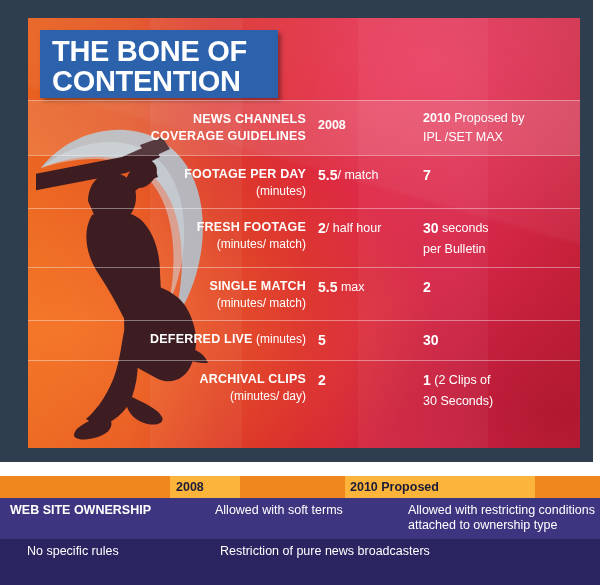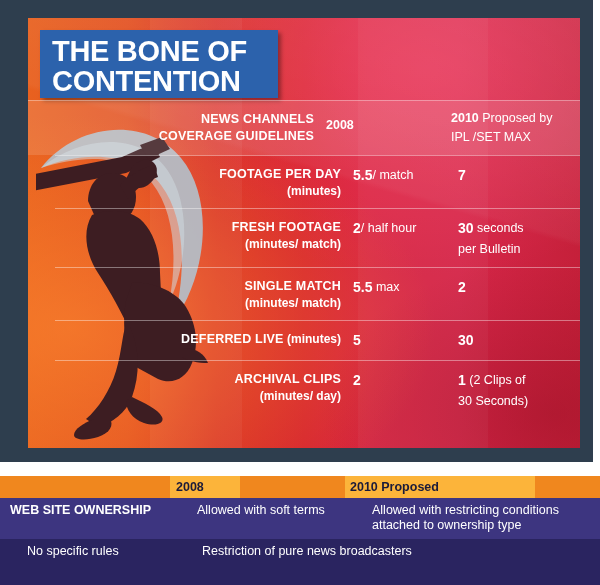--- a/index.html
+++ b/index.html
@@ -61,34 +61,34 @@
     box-shadow: 3px 3px 4px rgba(0,0,0,.35);
     padding: 6px 0 0 12px;
   }
   .title-plate .tl {
     color: #ffffff; font-weight: bold; font-size: 29px; line-height: 30px;
     letter-spacing: -0.3px; font-family: "Liberation Sans", sans-serif;
   }
 
   
   .gtable { position: absolute; left: 28px; top: 100px; width: 552px; }
-  .grow { position: relative; display: flex; align-items: flex-start; padding-left: 8px; }
-  .grow + .grow { border-top: 1px solid rgba(255,255,255,.40); margin-left: 27px; }
+  .grow { position: relative; display: flex; align-items: flex-start; }
+  .grow + .grow { border-top: 1px solid rgba(255,255,255,.40); }
 
   .ghead { background: rgba(255,255,255,.13); border-top: 1px solid rgba(255,255,255,.35); }
 
   .c-label {
     width: 290px; text-align: right; padding: 9px 12px 9px 0;
     color: #ffffff; line-height: 15px;
   }
   .c-2008 { width: 105px; padding: 8px 0 9px 0; color:#ffffff; line-height: 17px; }
   .c-2010 { flex: 1; padding: 8px 14px 9px 0; color:#ffffff; line-height: 17px; }
 
   .lbl-main { font-weight: bold; font-size: 12.5px; letter-spacing: .2px; }
-  .lbl-sub  { font-weight: bold; font-size: 12px; }
+  .lbl-sub  { font-weight: normal; font-size: 12px; }
 
   .big { font-weight: bold; font-size: 14px; line-height: 22px; vertical-align: -1px; }
   .sml { font-size: 12.5px; }
 
   .hd-main { font-weight: bold; font-size: 12.5px; letter-spacing: .2px; }
   .hd-year { font-weight: bold; font-size: 12.5px; }
   .hd-rest { font-weight: normal; font-size: 12.5px; }
 
   
   .btable { position: absolute; left: 0; top: 476px; width: 600px; }
@@ -96,21 +96,21 @@
     position: relative; height: 22px; background: #f0871e;
     display:flex; align-items:center;
   }
   .bhead .hl {
     position:absolute; top:0; height:22px; background:#fcb43a;
   }
   .bhead .ht {
     position:absolute; top:0; height:22px; line-height:22px;
     color:#1b1b3a; font-weight:bold; font-size:12.5px;
   }
-  .brow { display:flex; align-items:flex-start; color:#ffffff; }
+  .brow { display:flex; align-items:flex-start; color:#ffffff;gap:18px; }
   .brow.r1 { background:#3d3580; min-height: 38px; }
   .brow.r2 { background:#2a2460; min-height: 49px; }
   .b-c1 { width: 170px; padding: 5px 0 6px 10px; font-weight: bold; font-size: 12.5px; line-height: 15px; }
   .b-c2 { width: 175px; padding: 5px 6px 6px 0; font-size: 12.5px; line-height: 15px; margin-left: 27px; }
   .b-c3 { flex: 1; padding: 5px 4px 6px 0; font-size: 12.5px; line-height: 15px; }
 </style>
 </head>
 <body>
 
 <div id="root">
@@ -160,21 +160,21 @@
   <div class="gtable">
 
     <div class="grow ghead">
       <div class="c-label">
         <span class="hd-main">NEWS CHANNELS</span><br>
         <span class="hd-main">COVERAGE GUIDELINES</span>
       </div>
       <div class="c-2008" style="padding-top:14px;">
         <span class="hd-year">2008</span>
       </div>
-      <div class="c-2010" style="padding-top:7px;margin-left:20px;">
+      <div class="c-2010" style="padding-top:7px;">
         <span class="hd-year">2010</span><span class="hd-rest"> Proposed by</span><br>
         <span class="hd-rest">IPL /SET MAX</span>
       </div>
     </div>
 
     <div class="grow">
       <div class="c-label">
         <span class="lbl-main">FOOTAGE PER DAY</span><br>
         <span class="lbl-sub">(minutes)</span>
       </div>

